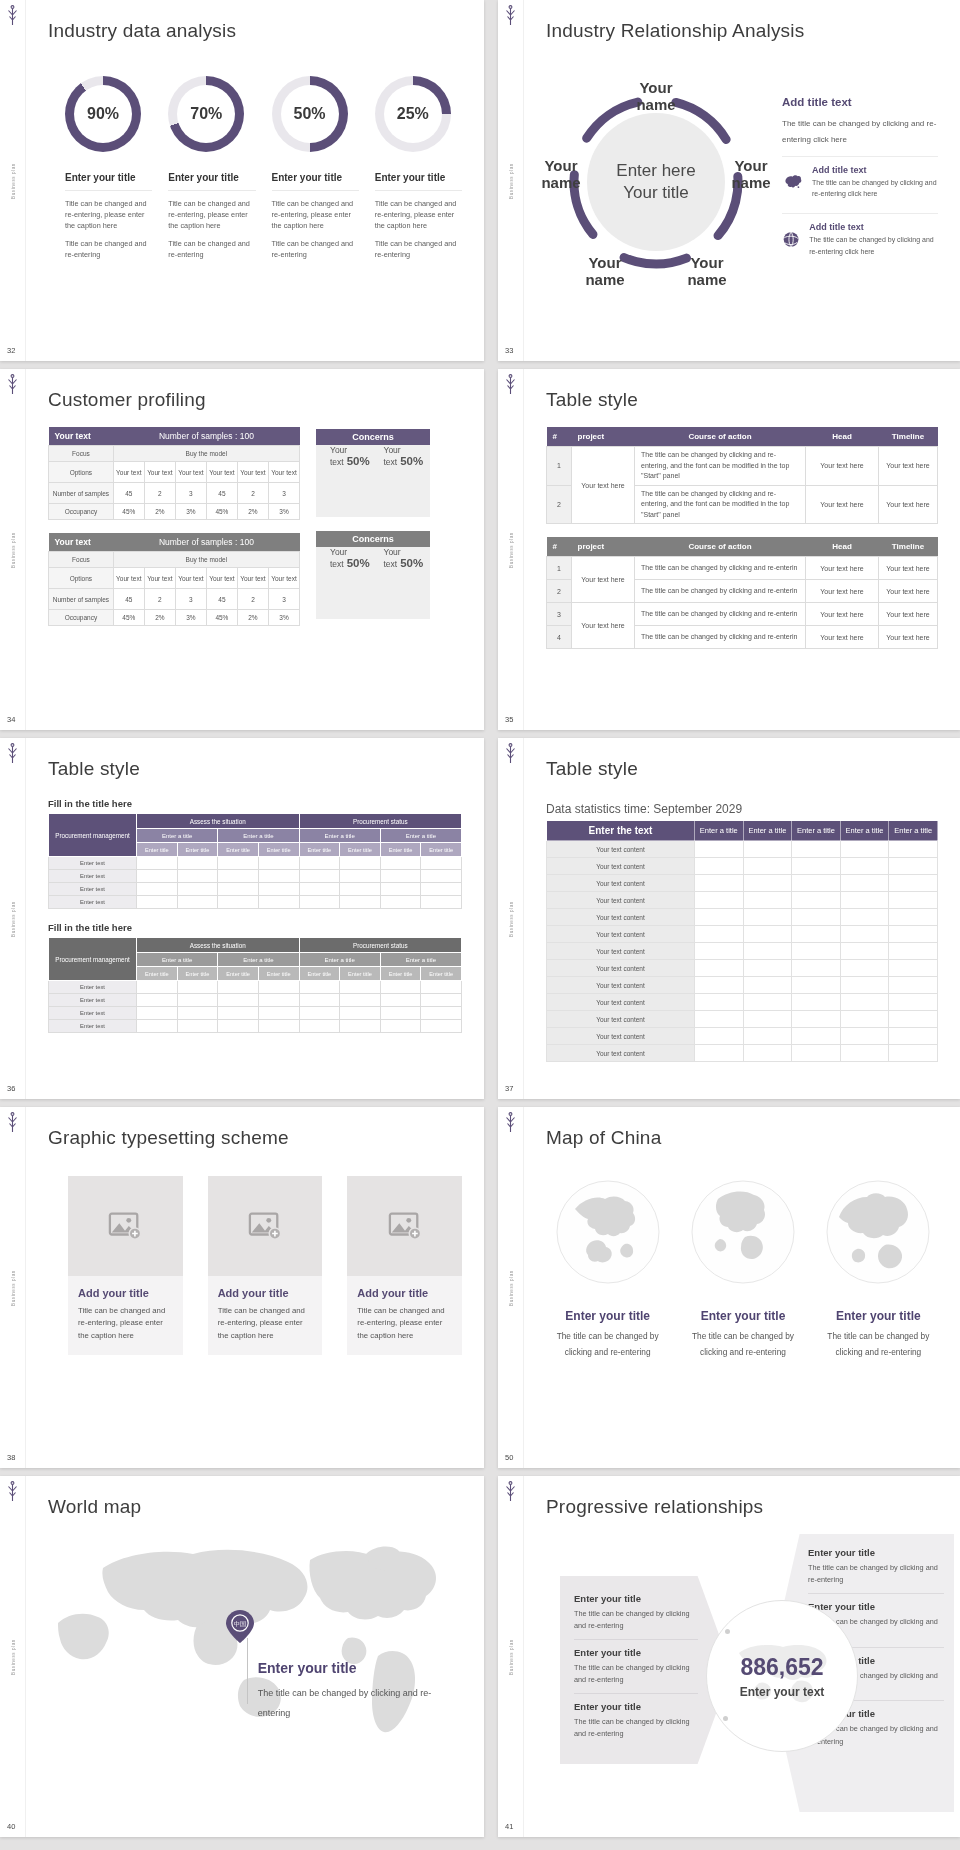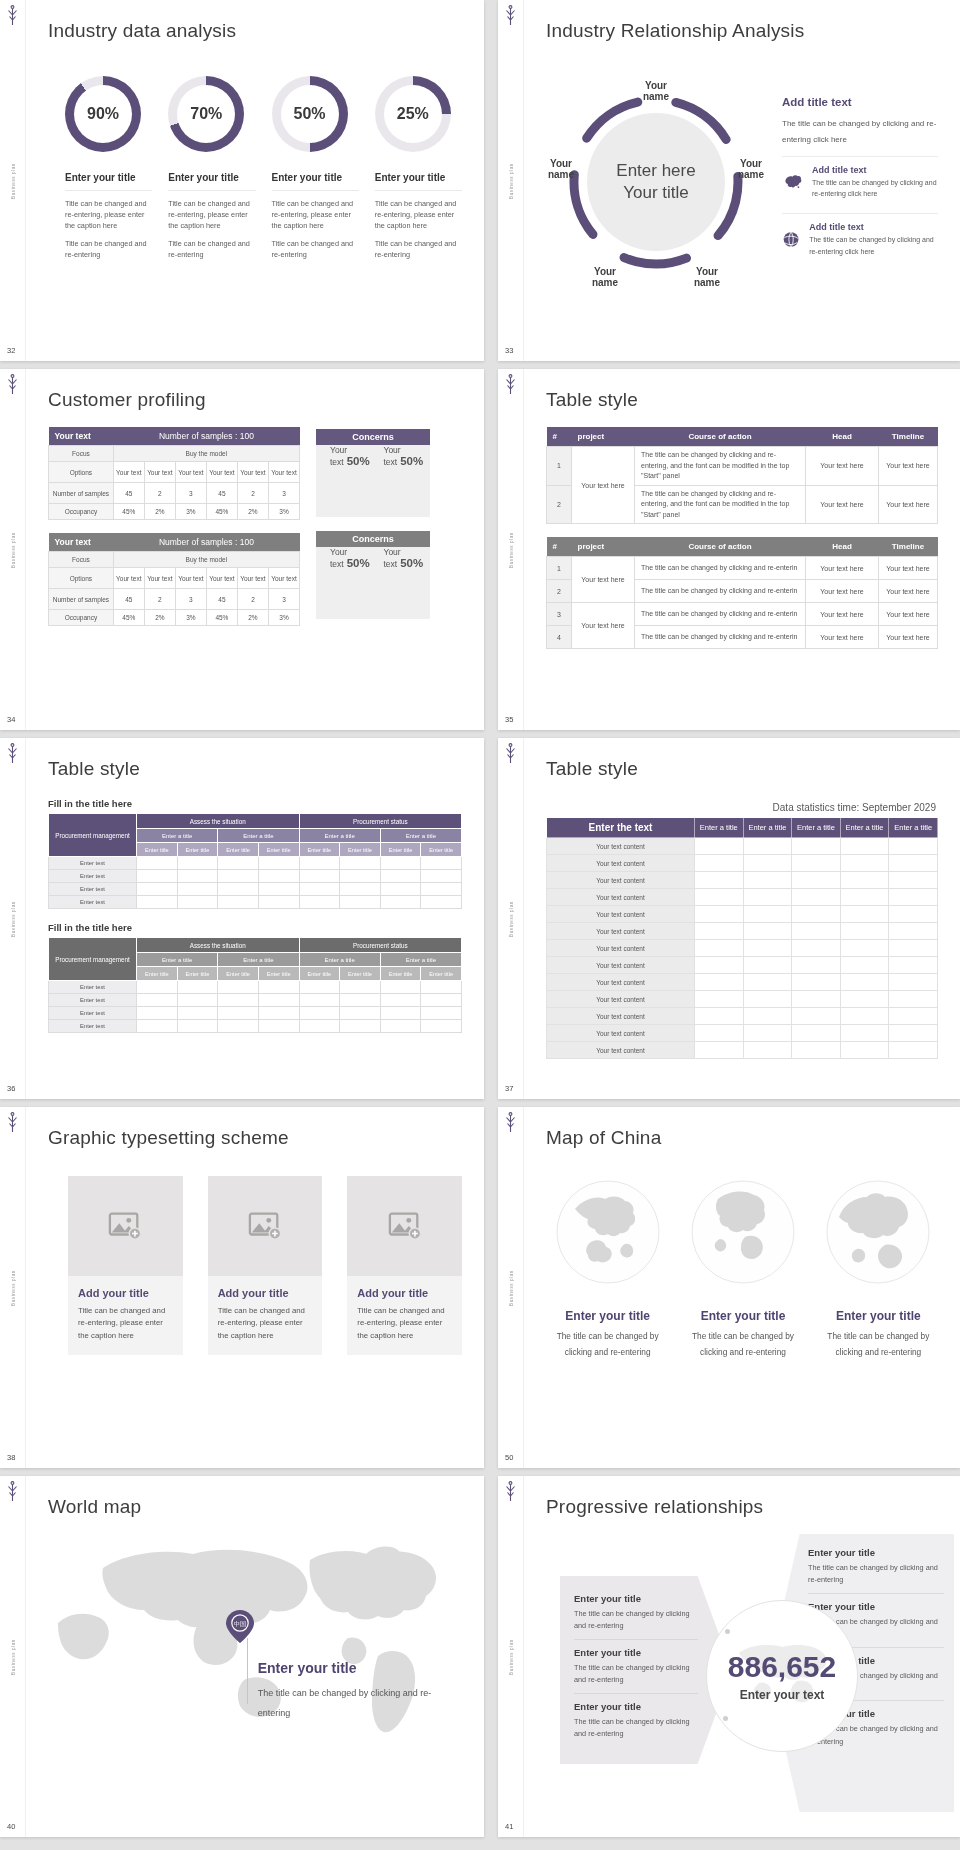--- a/index.html
+++ b/index.html
@@ -19,21 +19,21 @@
   .donut{width:76px;height:76px;border-radius:50%;position:relative;margin-bottom:20px;}
   .donut::after{content:"";position:absolute;inset:9px;background:#fff;border-radius:50%;}
   .donut .pct{position:absolute;inset:0;display:flex;align-items:center;justify-content:center;font-weight:bold;font-size:16px;color:#3a3a3a;z-index:1;}
   .d-title{font-size:10px;font-weight:bold;color:#333;padding-bottom:7px;border-bottom:1px solid #e9e9e9;margin-bottom:8px;}
   .d-cap{font-size:7.3px;color:#5e5e5e;line-height:1.5;margin-bottom:7px;}
   
   .s33wrap{display:flex;}
   .diagram{position:relative;width:200px;height:200px;margin:40px 0 0 10px;flex:none;}
   .diagram .core{position:absolute;left:31px;top:31px;width:138px;height:138px;border-radius:50%;background:#ececec;}
   .diagram .center-text{position:absolute;inset:0;display:flex;flex-direction:column;align-items:center;justify-content:center;font-size:17px;color:#4a4a4a;line-height:1.3;z-index:2;}
-  .dg-label{position:absolute;width:42px;text-align:center;font-size:10px;font-weight:bold;color:#3f3f3f;line-height:1.1;z-index:3;}
+  .dg-label{position:absolute;width:42px;text-align:center;font-size:15px;font-weight:bold;color:#3f3f3f;line-height:1.1;z-index:3;}
   .dg-top{left:50%;top:-2px;transform:translateX(-50%);}
   .dg-left{left:-16px;top:76px;}
   .dg-right{right:-16px;top:76px;}
   .dg-bl{left:28px;bottom:-6px;}
   .dg-br{right:28px;bottom:-6px;}
   .s33panel{margin:54px 0 0 26px;width:178px;}
   .p-head{font-size:11.5px;font-weight:bold;color:#554a73;margin-bottom:8px;}
   .p-cap{font-size:8px;color:#5a5a5a;line-height:2;}
   .p-item{display:flex;align-items:center;gap:9px;border-top:1px solid #ececec;padding:8px 0 6px 0;margin-top:8px;}
   .p-item .txt .h{font-size:9px;font-weight:bold;color:#554a73;margin-bottom:2px;}
@@ -89,21 +89,21 @@
   .t36.purple tr.g td{background:#5d5179;}
   .t36.purple tr.s td{background:#8b83a4;}
   .t36.purple tr.c td{background:#aea7bf;}
   .t36.gray td.corner{background:#6c6c6c;font-size:6.3px;}
   .t36.gray tr.g td{background:#6c6c6c;}
   .t36.gray tr.s td{background:#9b9b9b;}
   .t36.gray tr.c td{background:#b9b9b9;}
   .t36 tr.b td{border:1px solid #dcdcdc;height:10px;}
   .t36 tr.b td.lbl{background:#edecef;color:#555;font-size:5.8px;}
   
-  .note{font-size:10px;color:#595959;text-align:right;margin:22px 2px 4px 0;}
+  .note{font-size:12px;color:#595959;margin:22px 2px 4px 0;}
   .t37{width:100%;table-layout:fixed;font-size:6.5px;color:#555;}
   .t37 td{border:1px solid #e1e1e1;text-align:center;height:14px;}
   .t37 tr.h td{background:#5d5179;color:#fff;border:1px solid rgba(255,255,255,.5);height:17px;font-size:7.5px;}
   .t37 tr.h td.first{font-size:10px;font-weight:bold;}
   .t37 col.c0{width:148px;}
   .t37 td.lbl{background:#ebebeb;}
   
   .cards{display:flex;gap:25px;margin:27px 0 0 20px;}
   .card{width:122px;}
   .cimg{height:100px;background:#e5e3e3;display:flex;align-items:center;justify-content:center;}
@@ -126,21 +126,21 @@
   .s41wrap{position:relative;height:300px;margin-top:4px;}
   .arr-left{position:absolute;left:14px;top:54px;width:172px;height:188px;background:#eae8ea;clip-path:polygon(0 0,80% 0,100% 50%,80% 100%,0 100%);padding:10px 34px 0 14px;box-sizing:border-box;z-index:1;}
   .arr-right{position:absolute;left:222px;top:12px;width:186px;height:278px;background:#efeef0;clip-path:polygon(17% 0,100% 0,100% 100%,17% 100%,0 50%);padding:6px 10px 0 40px;box-sizing:border-box;z-index:1;}
   .a-item{padding:7px 0 6px 0;}
   .arr-left .a-item + .a-item{border-top:1px solid #d9d6da;}
   .arr-right .a-item + .a-item{border-top:1px solid #dcdadd;}
   .a-item .t{font-size:9.5px;font-weight:bold;color:#3f3f3f;margin-bottom:4px;}
   .a-item .c{font-size:7.3px;color:#5a5a5a;line-height:1.7;}
   .big-circle{position:absolute;left:160px;top:78px;width:150px;height:150px;border-radius:50%;background:#fff;border:1px solid #e3e3e3;z-index:2;display:flex;flex-direction:column;align-items:center;justify-content:center;}
   .big-circle .map-bg{position:absolute;inset:18px;opacity:.5;}
-  .big-circle .val{font-size:30px;font-weight:bold;color:#554a73;z-index:1;}
+  .big-circle .val{font-size:23px;font-weight:bold;color:#554a73;z-index:1;}
   .big-circle .lab{font-size:12px;font-weight:bold;color:#474747;margin-top:4px;z-index:1;}
   .dot{position:absolute;width:5px;height:5px;border-radius:50%;background:#cfcfcf;}
 </style>
 </head>
 <body>
 
 <div id="sheet">
 
   <div class="slide">
     <div class="rail">

